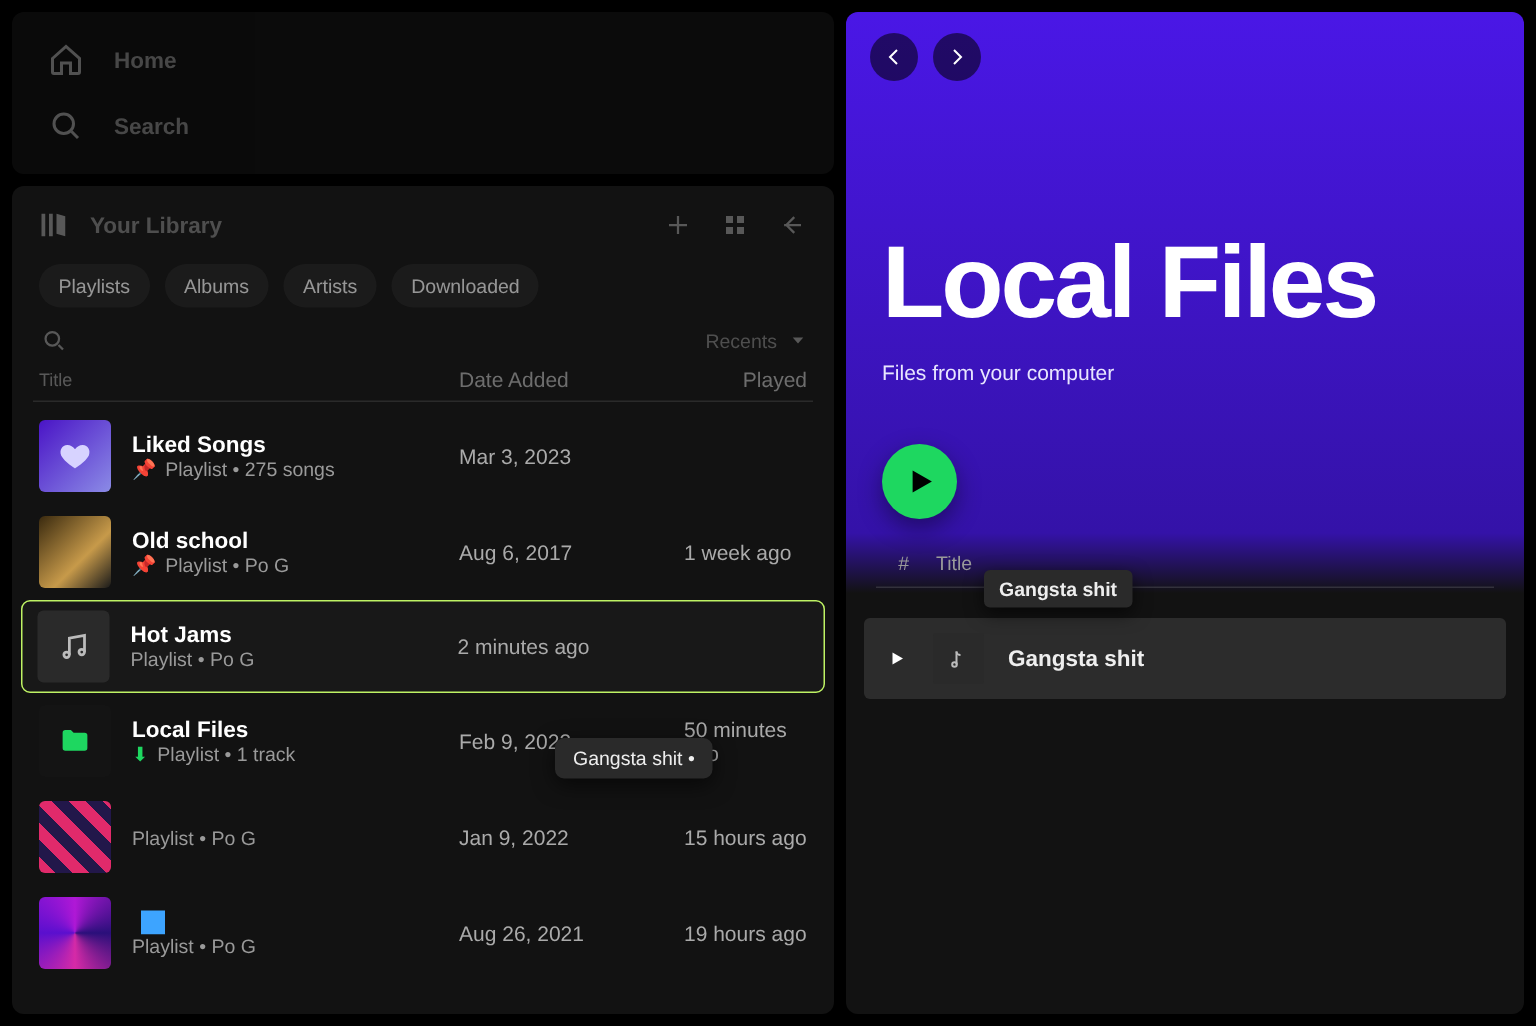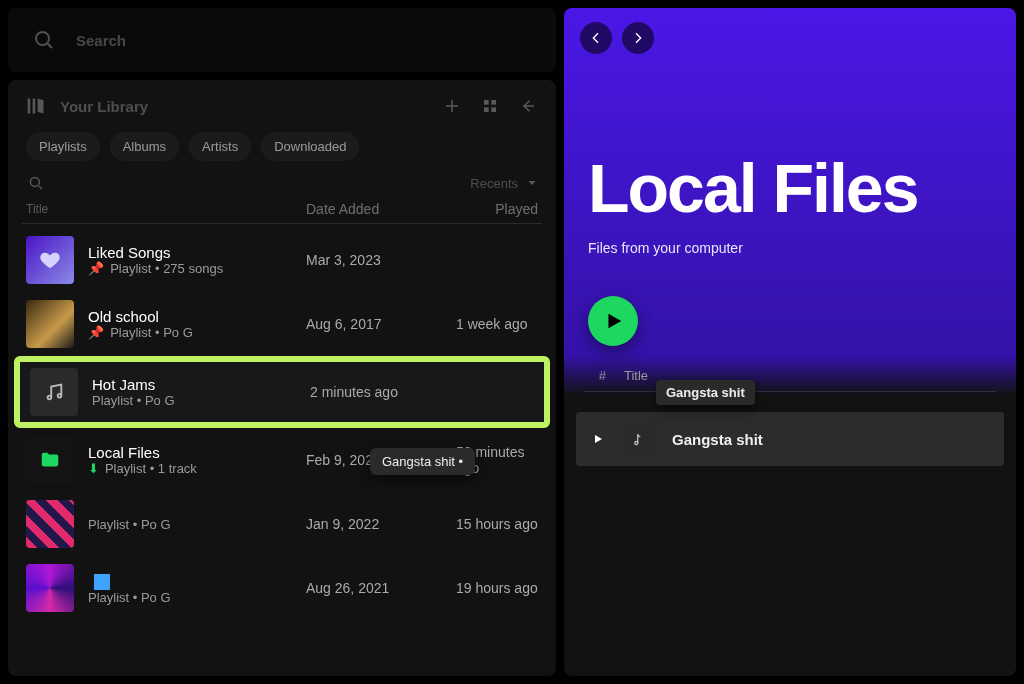--- a/index.html
+++ b/index.html
@@ -28,27 +28,27 @@
   .libtools-right { display:flex; align-items:center; gap:8px; cursor:pointer; }
 
   .colheads { display:flex; align-items:center; font-size:12px; color:#888; padding: 0 18px 6px 18px; }
   .colheads .c-title { flex: 0 0 280px; }
   .colheads .c-date  { flex: 0 0 150px; }
   .colheads .c-played{ flex: 1; text-align:right; }
   .divider { height:1px; background:#2a2a2a; margin: 0 14px 4px 14px; }
 
   .rows { position:relative; padding: 0 6px; }
   .row { display:flex; align-items:center; padding: 8px 12px; border-radius:6px; position:relative; }
-  .row.selected { border:6px solid #bef264; background:#181818; border-radius:6px; padding:6px 10px; }
+  .row.selected { border:1px solid #bef264; background:#181818; border-radius:6px; padding:6px 10px; }
   .thumb { width:48px; height:48px; border-radius:4px; background:#2a2a2a; display:flex; align-items:center; justify-content:center; margin-right:14px; flex-shrink:0; }
   .thumb.liked { background: linear-gradient(135deg,#4a14c6,#8b8be6); }
   .thumb.folder { background:#141414; }
   .thumb svg { width:22px; height:22px; }
   .rowtext { flex: 0 0 218px; min-width:0; }
-  .rowtitle { color:#fff; font-size:15px; font-weight:400; white-space:nowrap; overflow:hidden; text-overflow:ellipsis; }
+  .rowtitle { color:#fff; font-size:15px; font-weight:700; white-space:nowrap; overflow:hidden; text-overflow:ellipsis; }
   .rowsub   { color:#9a9a9a; font-size:13px; display:flex; align-items:center; gap:6px; }
   .pin { color:#1ed760; font-size:13px; }
   .c-date { flex:0 0 150px; font-size:14px; color:#aaa; }
   .c-played { flex:1; text-align:left; font-size:14px; color:#aaa; }
 
   
   .dragpill { position:absolute; left:362px; top:220px; background:#2a2a2a; color:#eee; font-size:13px; padding:6px 12px; border-radius:6px; box-shadow:0 4px 14px rgba(0,0,0,.6); white-space:nowrap; }
 
   
   .art1 { background: linear-gradient(135deg,#3a2a0f,#c79a4a 60%,#1a1a1a); }
@@ -83,20 +83,28 @@
 <body>
 
 <div class="app">
 
   <div class="left">
 
     <div class="card nav">
       <div class="nav-item">
         <span class="icon">
           <svg viewBox="0 0 24 24" fill="none" stroke="#888" stroke-width="2">
+              <path d="M3 11 12 3l9 8v9a1 1 0 0 1-1 1h-5v-7h-6v7H4a1 1 0 0 1-1-1z"></path>
+            </svg>
+        </span>
+        <span class="lbl">Home</span>
+      </div>
+      <div class="nav-item">
+        <span class="icon">
+          <svg viewBox="0 0 24 24" fill="none" stroke="#888" stroke-width="2">
               <circle cx="10.5" cy="10.5" r="6.5"></circle>
               <path d="m20 20-4.3-4.3"></path>
             </svg>
         </span>
         <span class="lbl">Search</span>
       </div>
     </div>
 
     <div class="card lib">
 

